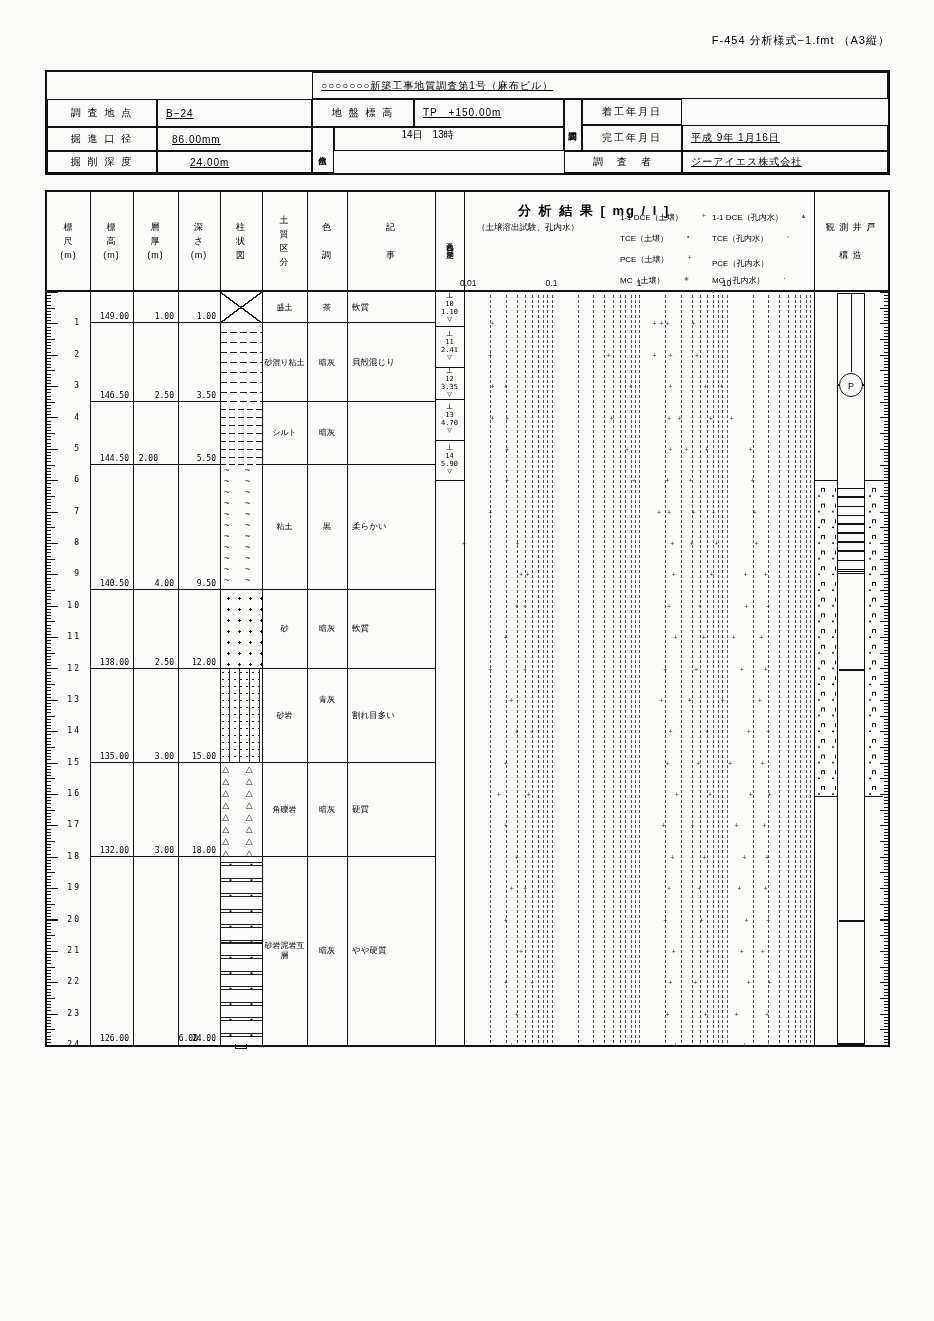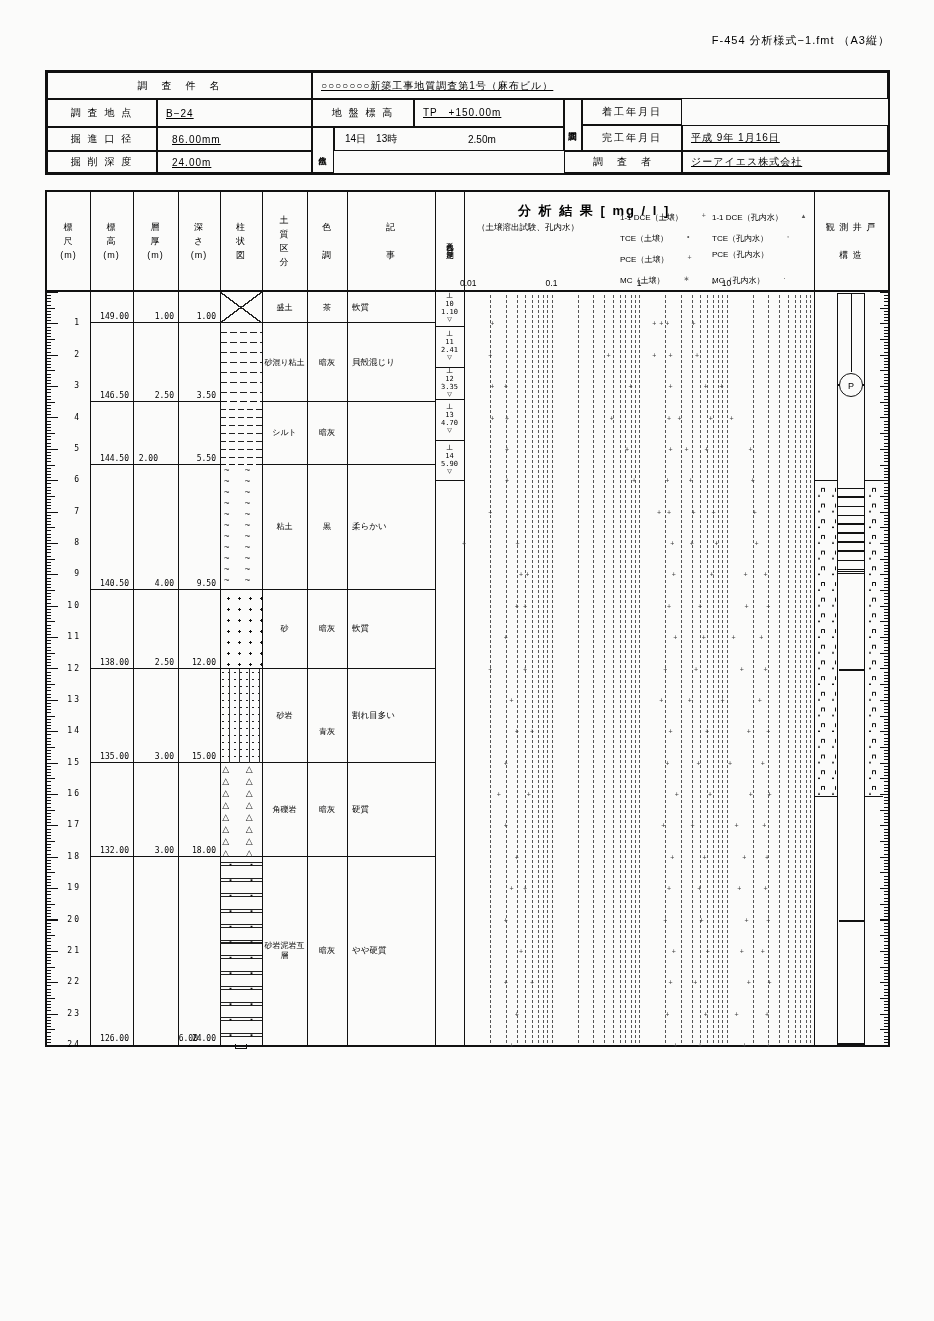--- a/index.html
+++ b/index.html
@@ -5,21 +5,21 @@
   html,body{margin:0;padding:0;background:#ddd;}
   .page{position:relative;width:934px;height:1321px;background:#fbfbfa;font-family:"Liberation Sans",sans-serif;color:#000;overflow:hidden;}
   #doc-title{position:absolute;top:33px;right:44px;font-size:11px;letter-spacing:1px;}
 
   
   #header-table{position:absolute;left:45px;top:70px;width:845px;height:105px;border:2px solid #111;box-sizing:border-box;}
   .hcell{position:absolute;box-sizing:border-box;border:1px solid #111;display:flex;align-items:center;font-size:10px;overflow:hidden;background:#fbfbfa;}
   .hcell.lab{justify-content:center;letter-spacing:2px;}
   .hcell.val{padding-left:8px;letter-spacing:1px;text-decoration:underline;}
   .vtext{writing-mode:vertical-rl;text-orientation:upright;font-size:8.5px;letter-spacing:0;justify-content:center;}
-  .wtr{display:flex;gap:0;}
+  .wtr{display:flex;gap:12px;flex-direction:column;}
   .wtr .t{width:105px;padding-left:10px;}
   .wtr .l{padding-left:18px;}
 
   
   #chart{position:absolute;left:45px;top:190px;width:845px;height:857px;border:2px solid #111;box-sizing:border-box;}
   .vcol{position:absolute;top:0;bottom:0;width:0;border-left:1px solid #111;}
   #hsep{position:absolute;left:0;right:0;top:98px;border-top:2px solid #111;}
   #chead{position:absolute;left:0;top:0;width:841px;height:98px;}
   .chcell{position:absolute;display:flex;align-items:center;justify-content:center;text-align:center;white-space:pre-line;font-size:9px;line-height:14px;letter-spacing:1px;}
   #water-hdr{writing-mode:vertical-rl;text-orientation:upright;font-size:7.5px;line-height:10px;letter-spacing:0;}
@@ -89,32 +89,31 @@
   .cas-div{left:792px;width:24.5px;border-top:2px solid #111;}
 </style>
 </head>
 <body>
 
 <div class="page">
 
   <div id="doc-title">F-454 分析様式−1.fmt （A3縦）</div>
 
   <div id="header-table">
-    <div class="hcell lab" style="left:0;top:0;width:265px;height:27px;">調　査　件　名</div>
     <div class="hcell val" style="left:265px;top:0;width:576px;height:27px;">○○○○○○○新築工事地質調査第1号（麻布ビル）</div>
 
     <div class="hcell lab" style="left:0;top:27px;width:110px;height:28px;">調 査 地 点</div>
     <div class="hcell val" style="left:110px;top:27px;width:155px;height:28px;">B−24</div>
     <div class="hcell lab" style="left:265px;top:27px;width:102px;height:28px;">地 盤 標 高</div>
     <div class="hcell val" style="left:367px;top:27px;width:150px;height:28px;">TP　+150.00m</div>
 
     <div class="hcell lab" style="left:0;top:55px;width:110px;height:24px;">掘 進 口 径</div>
     <div class="hcell val" style="left:110px;top:55px;width:155px;height:24px;padding-left:14px;">86.00mm</div>
     <div class="hcell lab" style="left:0;top:79px;width:110px;height:22px;">掘 削 深 度</div>
-    <div class="hcell val" style="left:110px;top:79px;width:155px;height:22px;padding-left:14px;">24.00m</div>
+    <div class="hcell val" style="left:110px;top:79px;width:155px;height:22px;padding-left:32px;">24.00m</div>
 
     <div class="hcell vtext" style="left:265px;top:55px;width:22px;height:46px;">自然水位</div>
     <div class="hcell wtr" style="left:287px;top:55px;width:230px;height:24px;">
       <span class="t">14日　13時</span>
       <span class="l">2.50m</span>
     </div>
 
     <div class="hcell vtext" style="left:517px;top:27px;width:18px;height:52px;">調査期間</div>
     <div class="hcell lab" style="left:535px;top:27px;width:100px;height:26px;">着工年月日</div>
     <div class="hcell lab" style="left:535px;top:53px;width:100px;height:26px;">完工年月日</div>
@@ -184,21 +183,21 @@
           <span class="lgm">•</span>
         </div>
         <div class="legend" style="left: 665px; top: 41px;">
           <span>TCE（孔内水）</span>
           <span class="lgm">◦</span>
         </div>
         <div class="legend" style="left: 573px; top: 62px;">
           <span>PCE（土壌）</span>
           <span class="lgm">+</span>
         </div>
-        <div class="legend" style="left: 665px; top: 57px; flex-direction: column;">
+        <div class="legend" style="left: 665px; top: 66px; flex-direction: column;">
           <span>PCE（孔内水）</span>
           <span class="lgm">▪</span>
         </div>
         <div class="legend" style="left: 573px; top: 83px;">
           <span>MC（土壌）</span>
           <span class="lgm">∗</span>
         </div>
         <div class="legend" style="left: 665px; top: 83px;">
           <span>MC（孔内水）</span>
           <span class="lgm">·</span>
@@ -295,21 +294,21 @@
         <div class="pat pat-sand" style="top: 298.062px; height: 78.4375px;"></div>
         <div class="cellc" style="left: 215px; width: 45px; top: 298.062px; height: 78.4375px;">砂</div>
         <div class="cellc" style="left: 260px; width: 40px; top: 298.062px; height: 78.4375px;">暗灰</div>
         <div class="celll" style="left: 300px; width: 88px; top: 298.062px; height: 78.4375px;">軟質</div>
         <div class="lline" style="top: 469.625px;"></div>
         <div class="num" style="left: 43px; width: 42px; top: 459.625px;">135.00</div>
         <div class="num" style="left: 86px; width: 44px; top: 459.625px;">3.00</div>
         <div class="num" style="left: 131px; width: 41px; top: 459.625px;">15.00</div>
         <div class="pat pat-sandstone" style="top: 376.5px; height: 94.125px;"></div>
         <div class="cellc" style="left: 215px; width: 45px; top: 376.5px; height: 94.125px;">砂岩</div>
-        <div class="cellc" style="left: 260px; width: 40px; top: 388px; height: 103px;">青灰</div>
+        <div class="cellc" style="left: 260px; width: 40px; top: 356px; height: 103px;">青灰</div>
         <div class="celll" style="left: 300px; width: 88px; top: 376.5px; height: 94.125px;">割れ目多い</div>
         <div class="lline" style="top: 563.75px;"></div>
         <div class="num" style="left: 43px; width: 42px; top: 553.75px;">132.00</div>
         <div class="num" style="left: 86px; width: 44px; top: 553.75px;">3.00</div>
         <div class="num" style="left: 131px; width: 41px; top: 553.75px;">18.00</div>
         <div class="pat pat-breccia fill-breccia" style="top: 470.625px; height: 94.125px;">△ △ △ △ △ △ △ △ △ △ △ △ △ △ △ △ △ △ △ △ △ △ △ △ △ △ △ △ △ △ △ △ △ △ △ △ △ △ △ △ △ △ △ △ △ △ △ △ △ △ △ △ △ △ △ △ △ △ △ △ △ △ △ △ △ △ △ △ △ △ △ △ △ △ △ △ △ △ △ △ △ △ △ △ △ △ △ △ △ △ △ △ △ △ △ </div>
         <div class="cellc" style="left: 215px; width: 45px; top: 470.625px; height: 94.125px;">角礫岩</div>
         <div class="cellc" style="left: 260px; width: 40px; top: 470.625px; height: 94.125px;">暗灰</div>
         <div class="celll" style="left: 300px; width: 88px; top: 470.625px; height: 94.125px;">硬質</div>
         <div class="num" style="left: 43px; width: 42px; top: 742px;">126.00</div>

